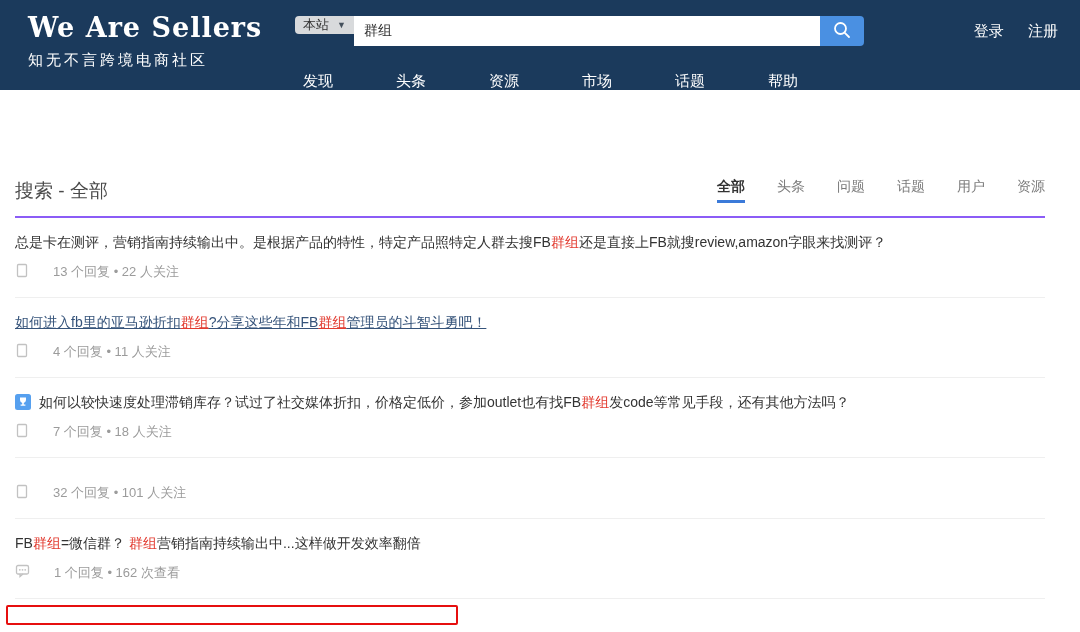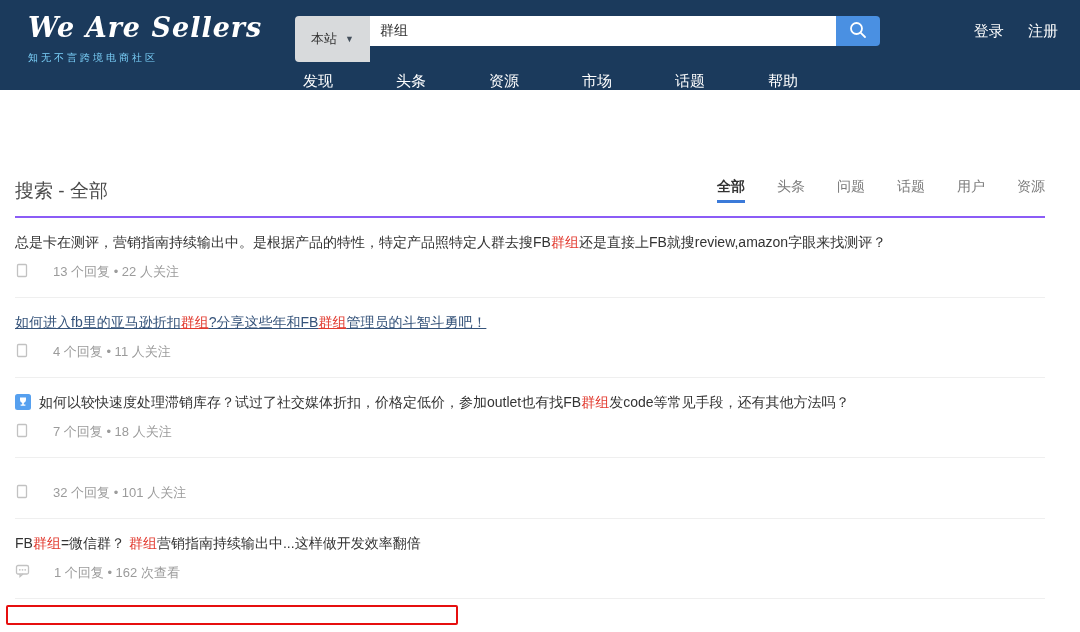--- a/index.html
+++ b/index.html
@@ -2,27 +2,27 @@
 <html><head>
 <meta charset="utf-8">
 <style>
   * { margin:0; padding:0; box-sizing:border-box; }
   html,body { width:1080px; height:632px; background:#fff; overflow:hidden;
               font-family:"Liberation Sans","DejaVu Sans",sans-serif; }
 
   
   .header { position:relative; width:1080px; height:90px; background:#1b3a5c; color:#fff; }
   .logo { position:absolute; left:28px; top:12px; }
-  .logo-title { font-family:"DejaVu Serif","Liberation Serif",serif; font-style:italic;
+  .logo-title { font-family:"DejaVu Serif","Liberation Serif",serif; 
                 font-weight:bold; font-size:27px; color:#fff; letter-spacing:1px; }
-  .logo-sub { margin-top:8px; font-size:10px; color:#7dd3fc; letter-spacing:3px; }
+  .logo-sub { margin-top:8px; font-size:15px; color:#ffffff; letter-spacing:3px; }
 
   .searchbar { position:absolute; left:295px; top:16px; height:30px; display:flex; }
-  .scope-select { height:46px; background:#d8dadc; color:#333; border:none;
-                  border-radius:4px 0 0 4px; font-size:13px; padding:0 16px;
+  .scope-select { height:18px; background:#d8dadc; color:#333; border:none;
+                  border-radius:4px 0 0 4px; font-size:13px; padding:0 8px;
                   display:flex; align-items:center; gap:8px; cursor:pointer; }
   .scope-caret { font-size:9px; color:#44505c; }
   .search-input { width:466px; height:30px; border:none; outline:none; padding:0 10px;
                   font-size:14px; color:#333; background:#fff;
                   font-family:"Liberation Sans","DejaVu Sans",sans-serif; }
   .search-btn { width:44px; height:30px; background:#4a90e2; border:none;
                 border-radius:0 4px 4px 0; cursor:pointer;
                 display:flex; align-items:center; justify-content:center; }
 
   .auth { position:absolute; right:22px; top:22px; font-size:15px; }

